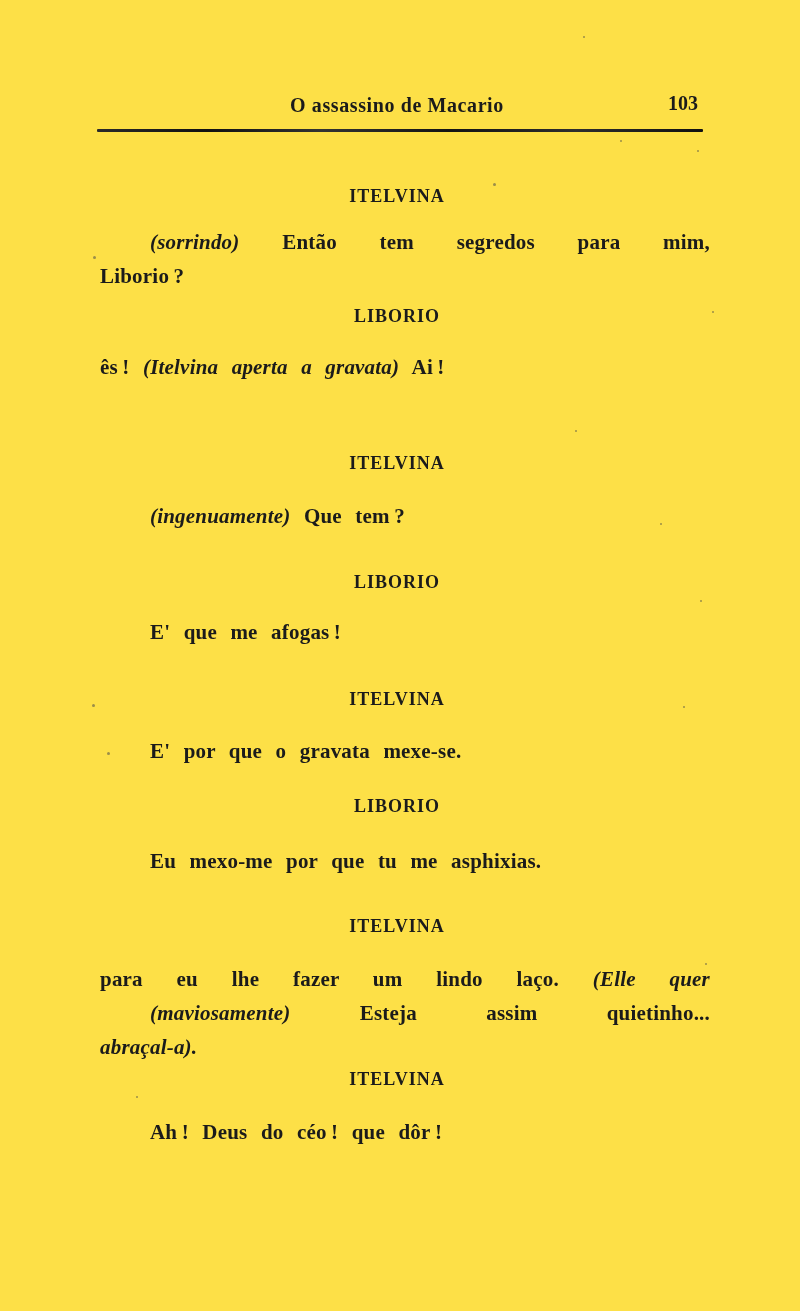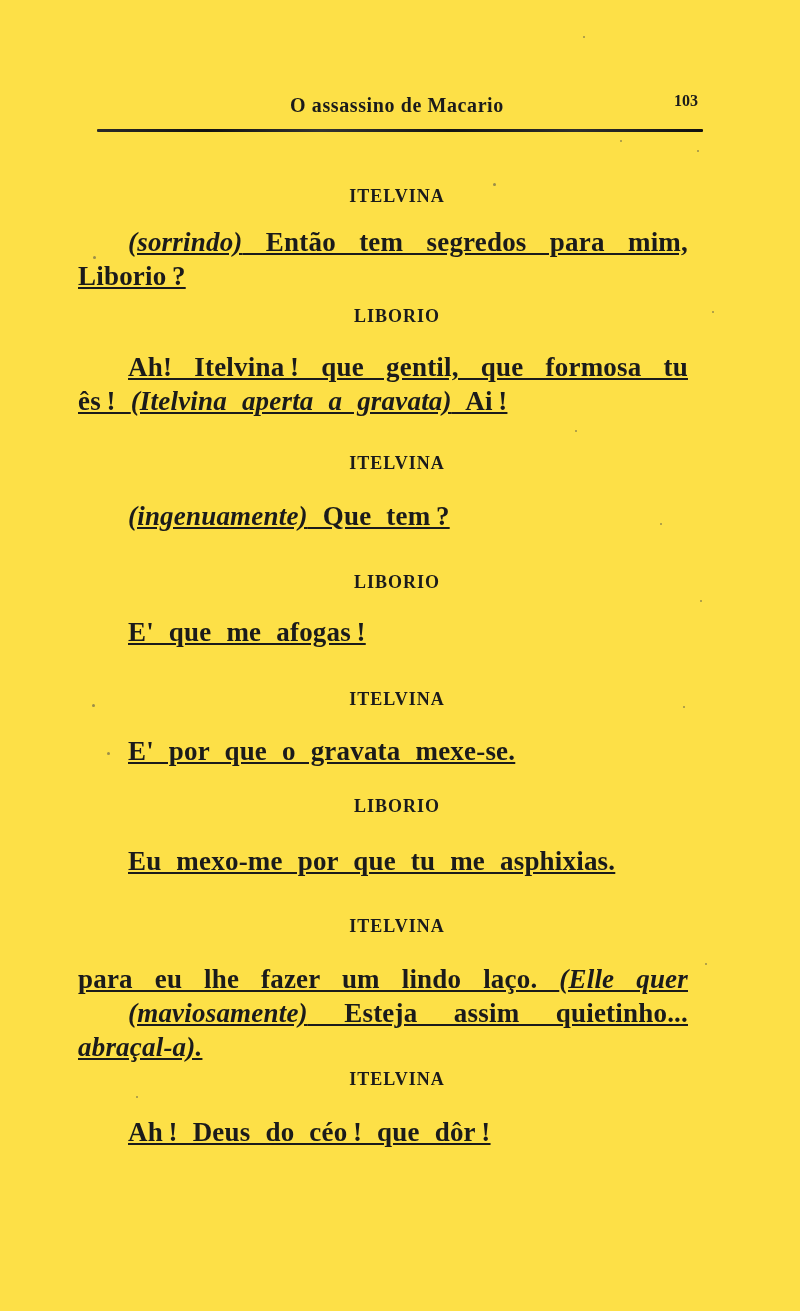--- a/index.html
+++ b/index.html
@@ -22,21 +22,21 @@
     text-align: center;
     font-size: 20px;
     font-weight: bold;
     letter-spacing: 0.6px;
     white-space: nowrap;
   }
   .page-number {
     position: absolute;
     top: 92px; left: 92px; width: 606px;
     text-align: right;
-    font-size: 16px;
+    font-size: 20px;
     font-weight: bold;
   }
   .header-rule {
     position: absolute;
     top: 129px; left: 97px; width: 606px; height: 3px;
     background: linear-gradient(90deg, #2a2a2a 0%, #111 18%, #333 37%, #141414 58%, #2e2e2e 79%, #101010 100%);
     border-radius: 1px;
   }
 
   
@@ -44,27 +44,26 @@
     position: absolute;
     left: 92px; width: 610px;
     text-align: center;
     font-size: 18px;
     font-weight: bold;
     letter-spacing: 1px;
     white-space: nowrap;
   }
   .speech {
     position: absolute;
-    left: 78px; width: 610px;
-    font-size: 27px;
+    left: 100px; width: 610px;
+    font-size: 21px;
     font-weight: bold;
     line-height: 34px;
     word-spacing: 8px;
     letter-spacing: 0.2px;
-    text-decoration: underline;
   }
   .line { text-align: left; }
   .line.justify { text-align: justify; text-align-last: justify; }
   .line.indent { text-indent: 50px; }
   .it { font-style: italic; }
 
   
   .speck {
     position: absolute;
     background: #4a4a4a;
@@ -81,21 +80,20 @@
   <div class="header-rule"></div>
 
   <main id="dialogue">
       <div class="speaker" style="top: 186px;">ITELVINA</div>
       <div class="speech" style="top: 225px;">
         <div class="line indent justify"><span class="it">(sorrindo)</span><span> Então tem segredos para mim,</span></div>
         <div class="line"><span>Liborio ?</span></div>
       </div>
       <div class="speaker" style="top: 306px;">LIBORIO</div>
       <div class="speech" style="top: 350px;">
-        <div class="line indent justify"><span>Ah! Itelvina ! que gentil, que formosa tu</span></div>
         <div class="line"><span>ês ! </span><span class="it">(Itelvina aperta a gravata)</span><span> Ai !</span></div>
       </div>
       <div class="speaker" style="top: 453px;">ITELVINA</div>
       <div class="speech" style="top: 499px;">
         <div class="line indent"><span class="it">(ingenuamente)</span><span> Que tem ?</span></div>
       </div>
       <div class="speaker" style="top: 572px;">LIBORIO</div>
       <div class="speech" style="top: 615px;">
         <div class="line indent"><span>E' que me afogas !</span></div>
       </div>

